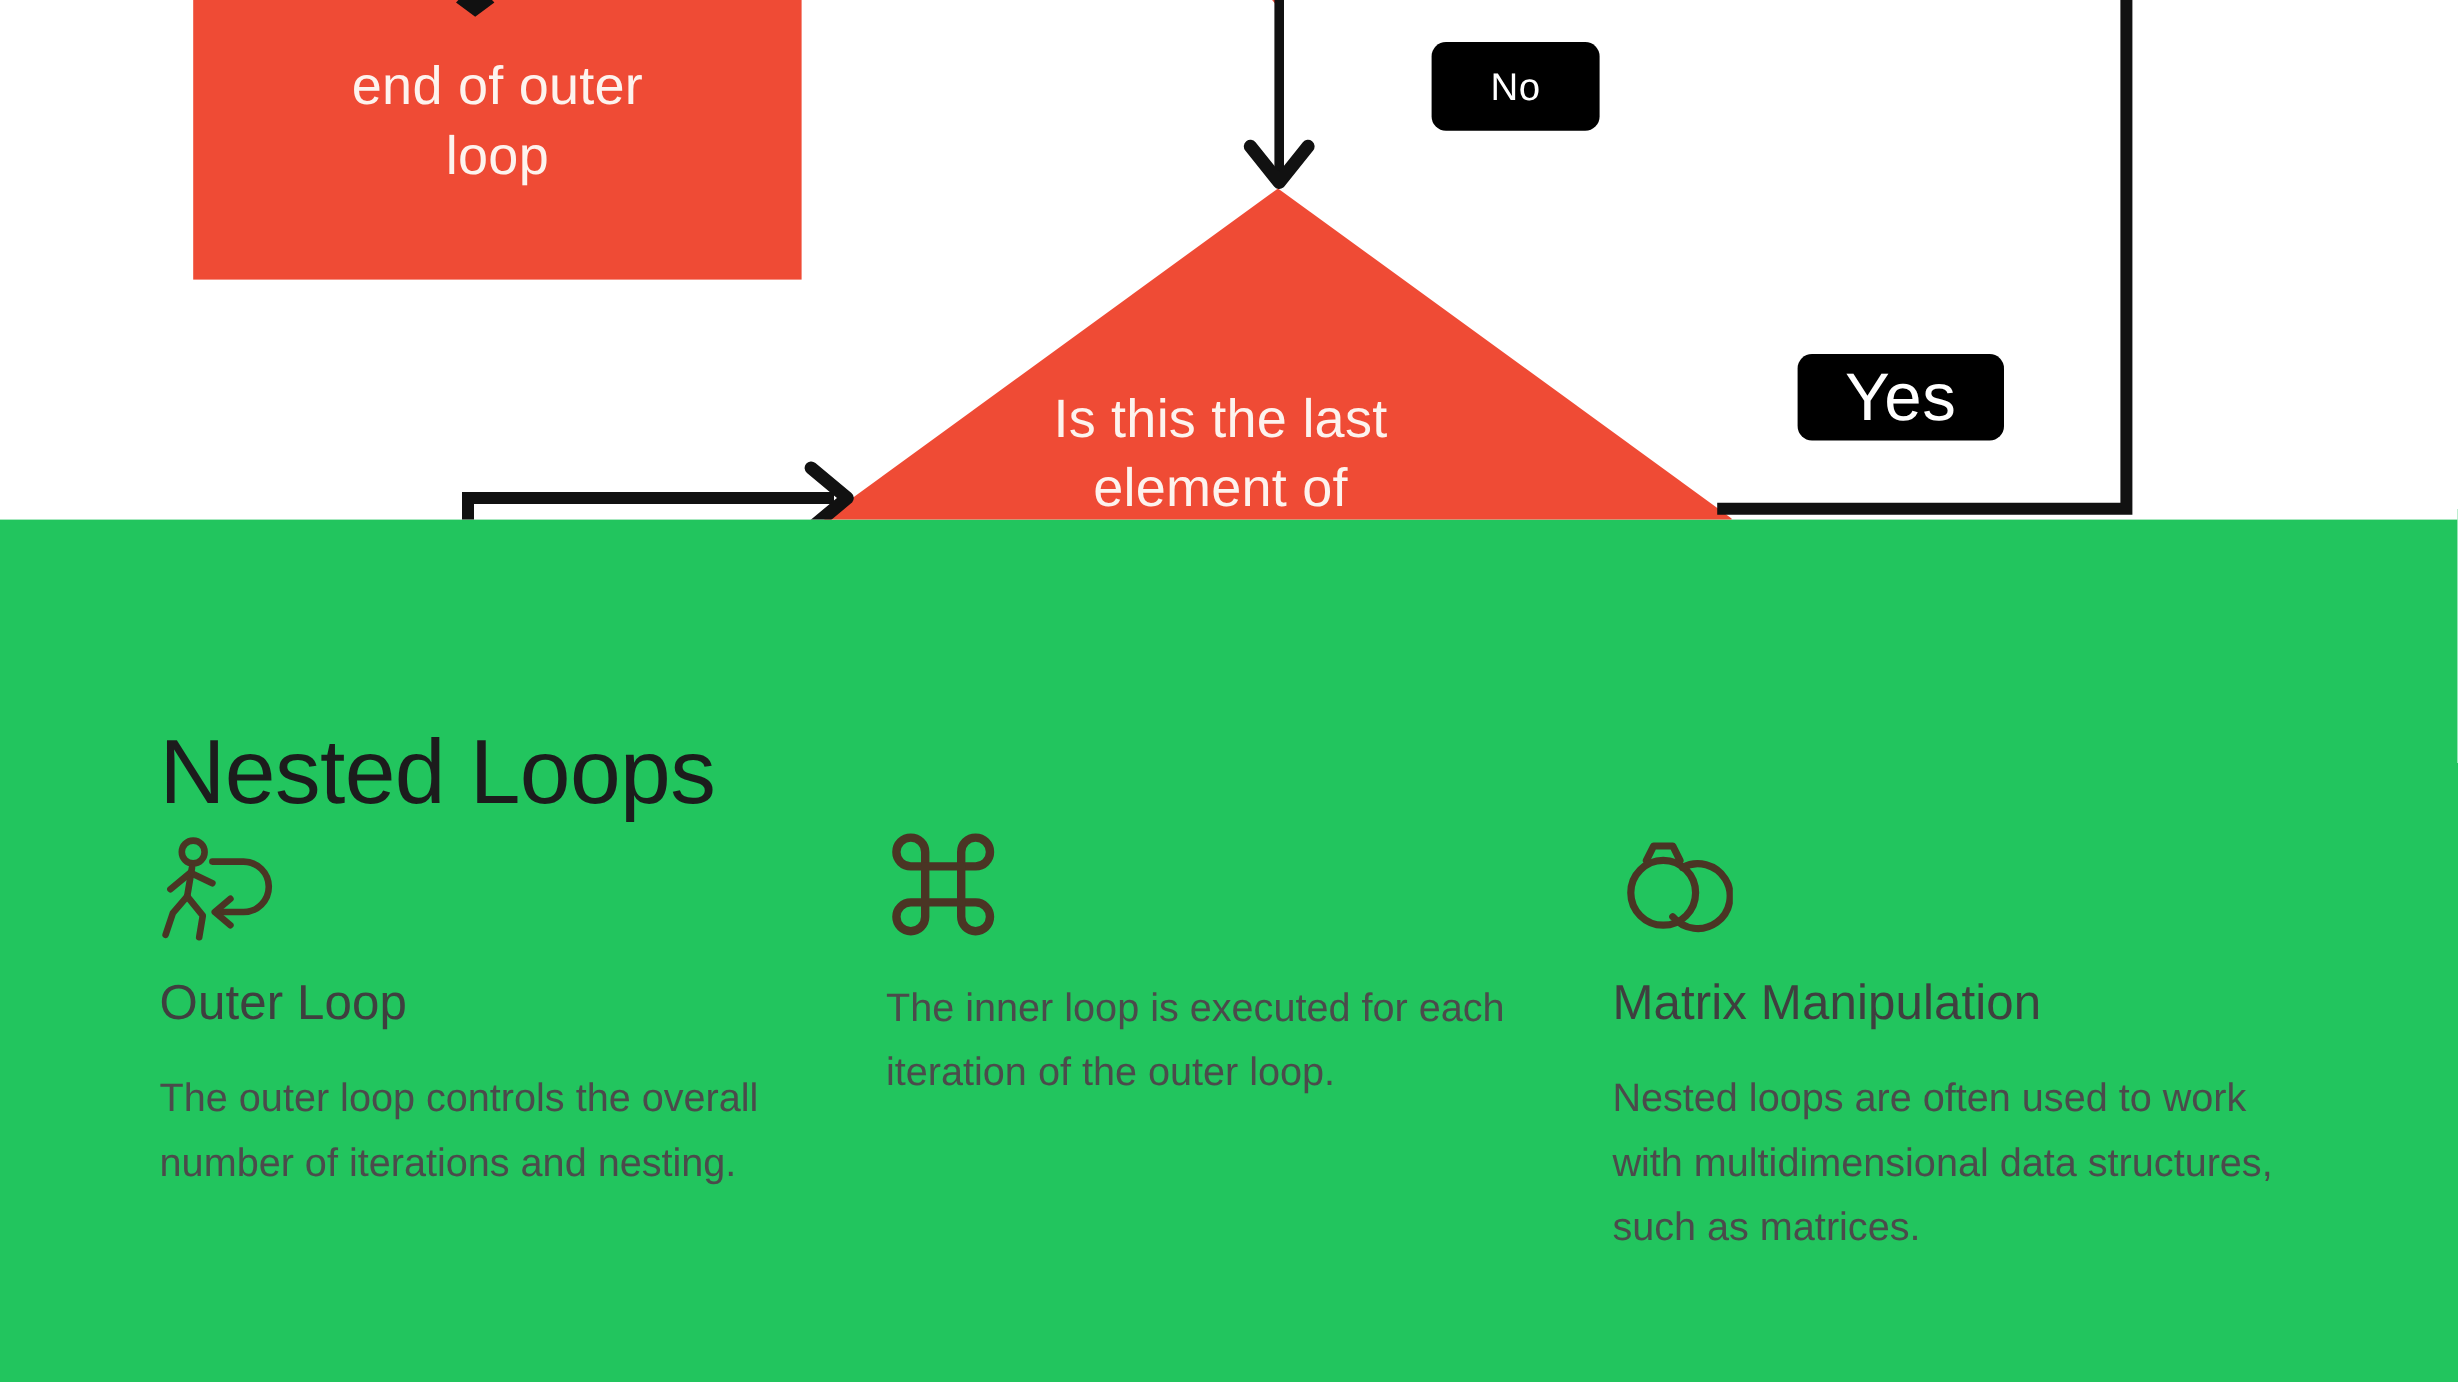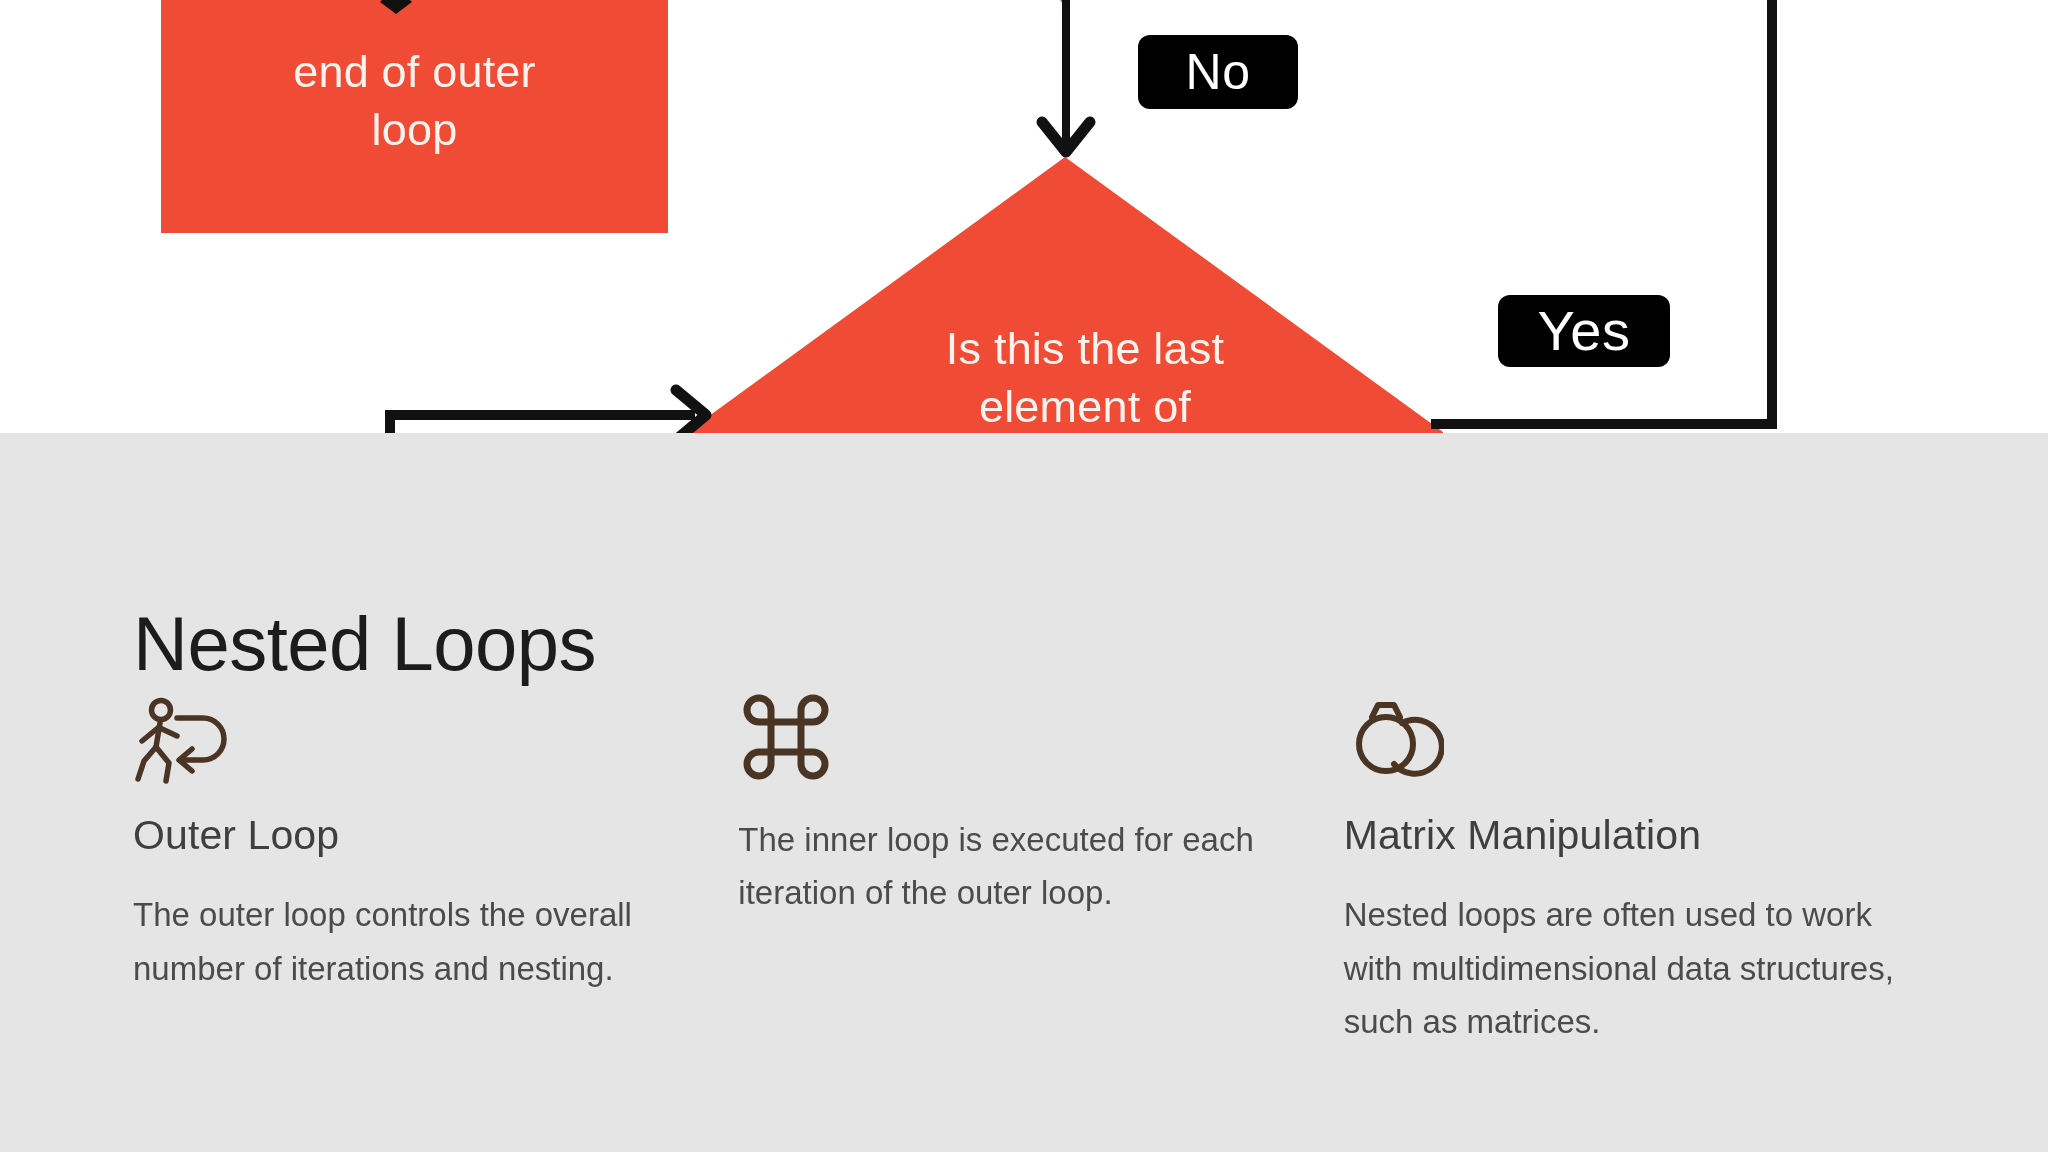--- a/index.html
+++ b/index.html
@@ -13,21 +13,21 @@
     height: 1152px;
     overflow: hidden;
     font-family: "Liberation Sans", sans-serif;
     -webkit-font-smoothing: antialiased;
   }
 
   .page {
     position: relative;
     width: 2048px;
     height: 1152px;
-    background: #e5e5e5;
+    background: #22c55e;
   }
 
   
   .flowchart-region {
     position: absolute;
     left: 0;
     top: 0;
     width: 2048px;
     height: 433px;
     overflow: hidden;
@@ -47,25 +47,25 @@
     color: #ffffff;
     font-family: "Liberation Sans", sans-serif;
     font-weight: 400;
     display: flex;
     align-items: center;
     justify-content: center;
     letter-spacing: 0.5px;
     line-height: 1;
   }
   .badge-no {
-    left: 1138px;
+    left: 1193px;
     top: 35px;
-    width: 160px;
+    width: 140px;
     height: 74px;
-    font-size: 50px;
+    font-size: 32px;
   }
   .badge-yes {
     left: 1498px;
     top: 295px;
     width: 172px;
     height: 72px;
     font-size: 56px;
   }
 
   .shape-label {
@@ -77,21 +77,21 @@
     line-height: 1.28;
     letter-spacing: 0.2px;
   }
   .label-endouter {
     left: 161px;
     top: 43px;
     width: 507px;
     font-size: 45px;
   }
   .label-diamond {
-    left: 800px;
+    left: 732px;
     top: 320px;
     width: 570px;
     font-size: 45px;
   }
 
   
   .content {
     position: absolute;
     left: 0;
     top: 433px;

